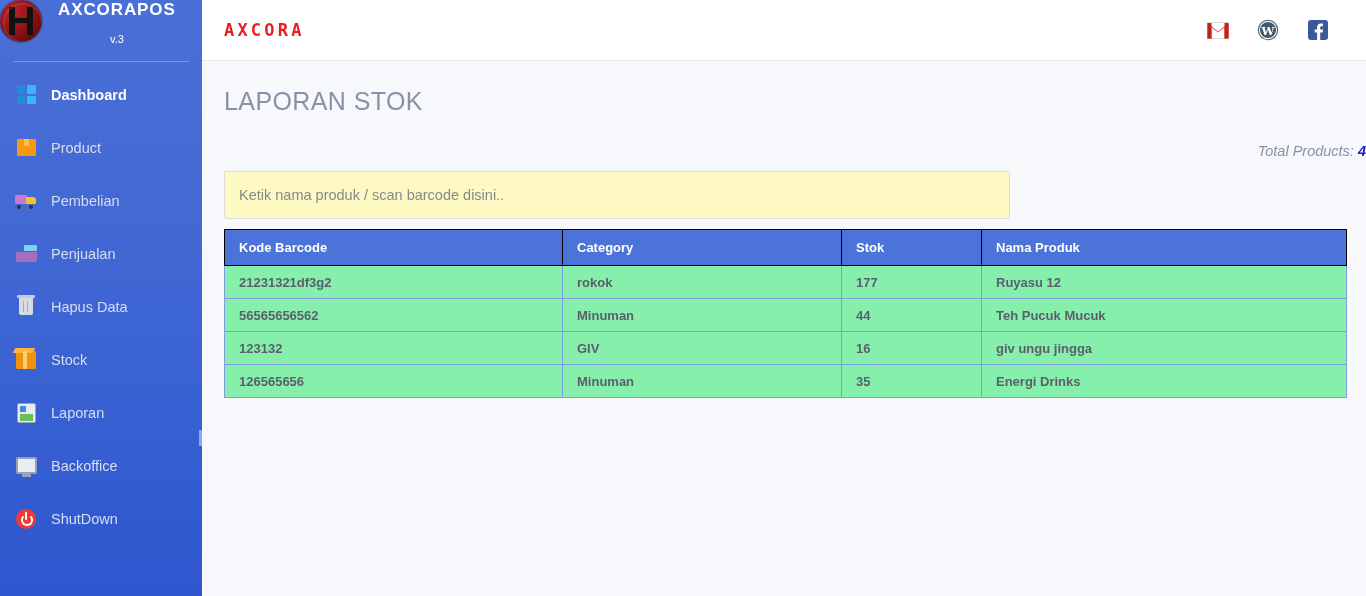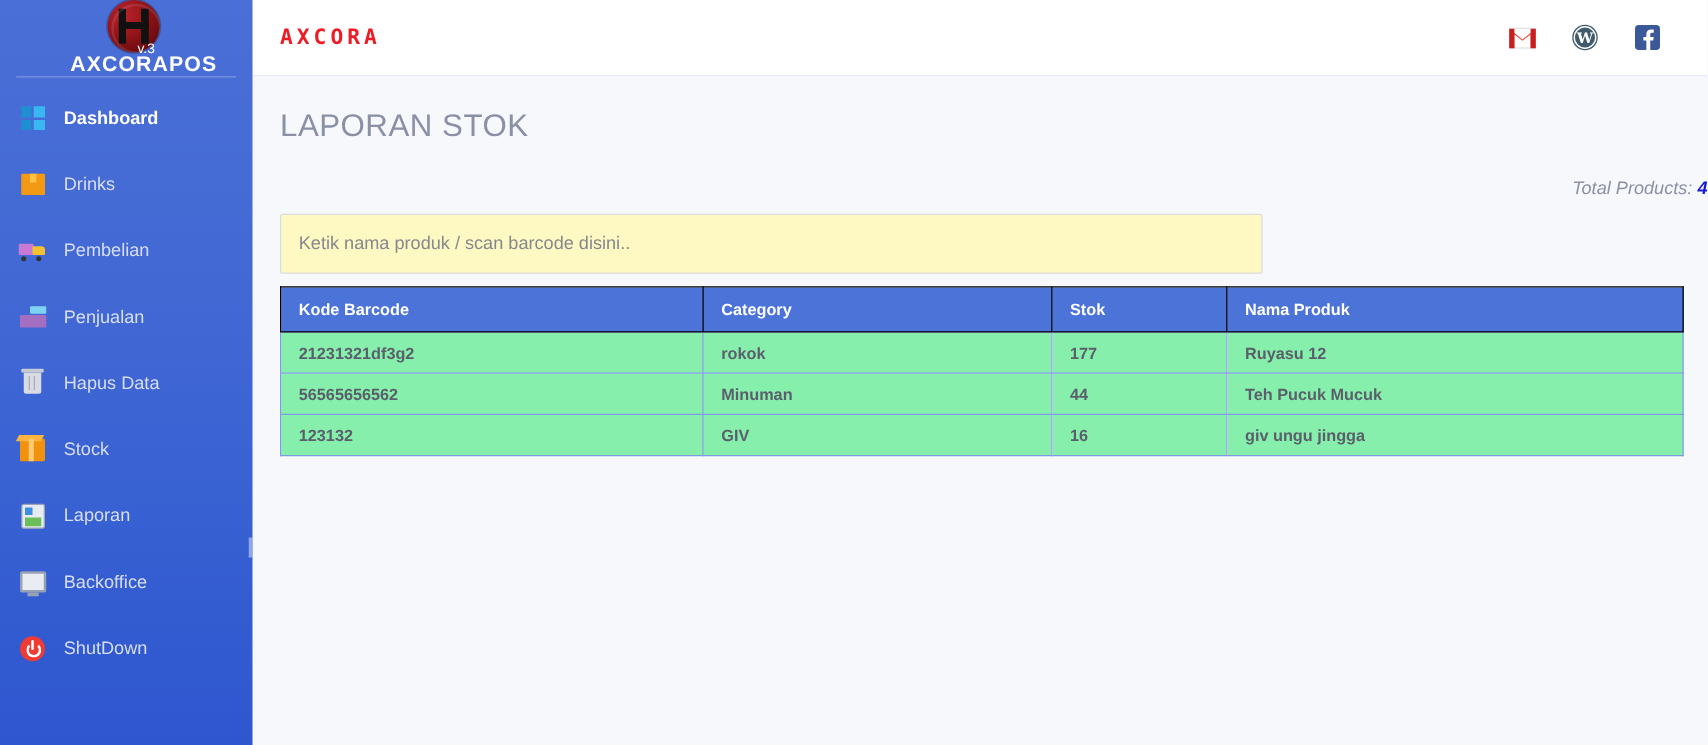--- a/index.html
+++ b/index.html
@@ -25,24 +25,22 @@
     height: 596px;
     flex: 0 0 202px;
     background: linear-gradient(180deg, #4a6fd6 0%, #4268d4 40%, #3760d2 70%, #2f56cf 100%);
     position: relative;
     overflow: hidden;
   }
 
   .brand {
     height: 61px;
     display: flex;
-    align-items: center;
-    padding-left: 12px;
-    position: relative;
-    flex-direction: column;
+    align-items: flex-start;
+    position: relative;
   }
 
   .brand-logo {
     width: 42px; height: 42px;
     border-radius: 50%;
     background: radial-gradient(circle at 32% 28%, #b8242b 0%, #8e1217 48%, #4a0609 100%);
     position: relative;
     flex: 0 0 42px;
     box-shadow: 0 0 0 1px rgba(0,0,0,0.25);
     overflow: hidden;
@@ -500,21 +498,21 @@
             </span>
         </span>
         <span class="nav-label">Dashboard</span>
       </div>
 
 
       <div class="nav-item">
         <span class="nav-icon">
           <span class="ic-box"></span>
         </span>
-        <span class="nav-label">Drinks</span>
+        <span class="nav-label">Product</span>
       </div>
 
       <div class="nav-item">
         <span class="nav-icon">
           <span class="ic-truck">
               <i></i>
             </span>
         </span>
         <span class="nav-label">Pembelian</span>
       </div>
@@ -643,18 +641,24 @@
             <td>Minuman</td>
             <td>44</td>
             <td>Teh Pucuk Mucuk</td>
           </tr>
           <tr>
             <td>123132</td>
             <td>GIV</td>
             <td>16</td>
             <td>giv ungu jingga</td>
           </tr>
+          <tr>
+            <td>126565656</td>
+            <td>Minuman</td>
+            <td>35</td>
+            <td>Energi Drinks</td>
+          </tr>
         </tbody>
       </table>
     </div>
 
   </div>
 </div>
 
 </body></html>

